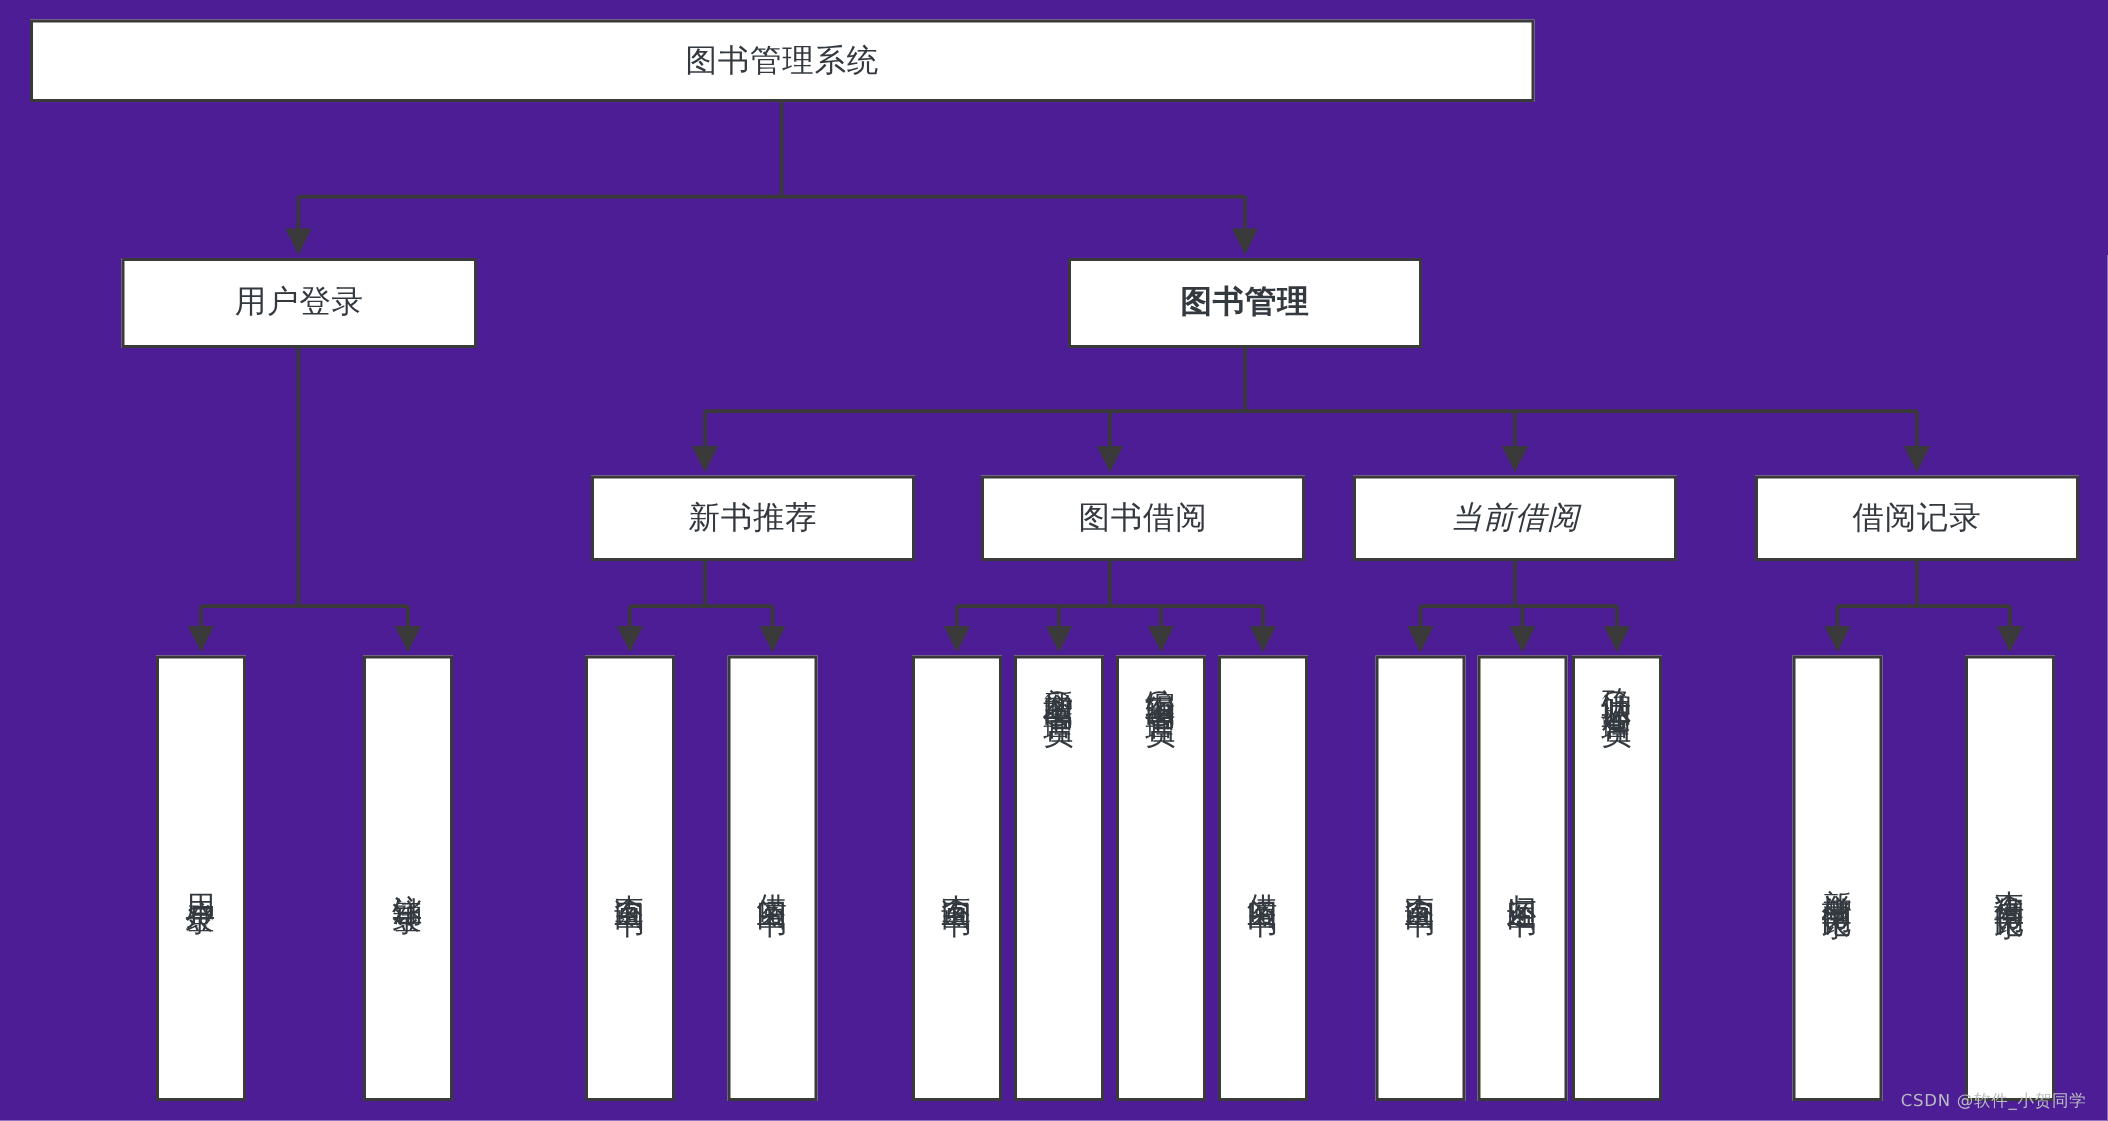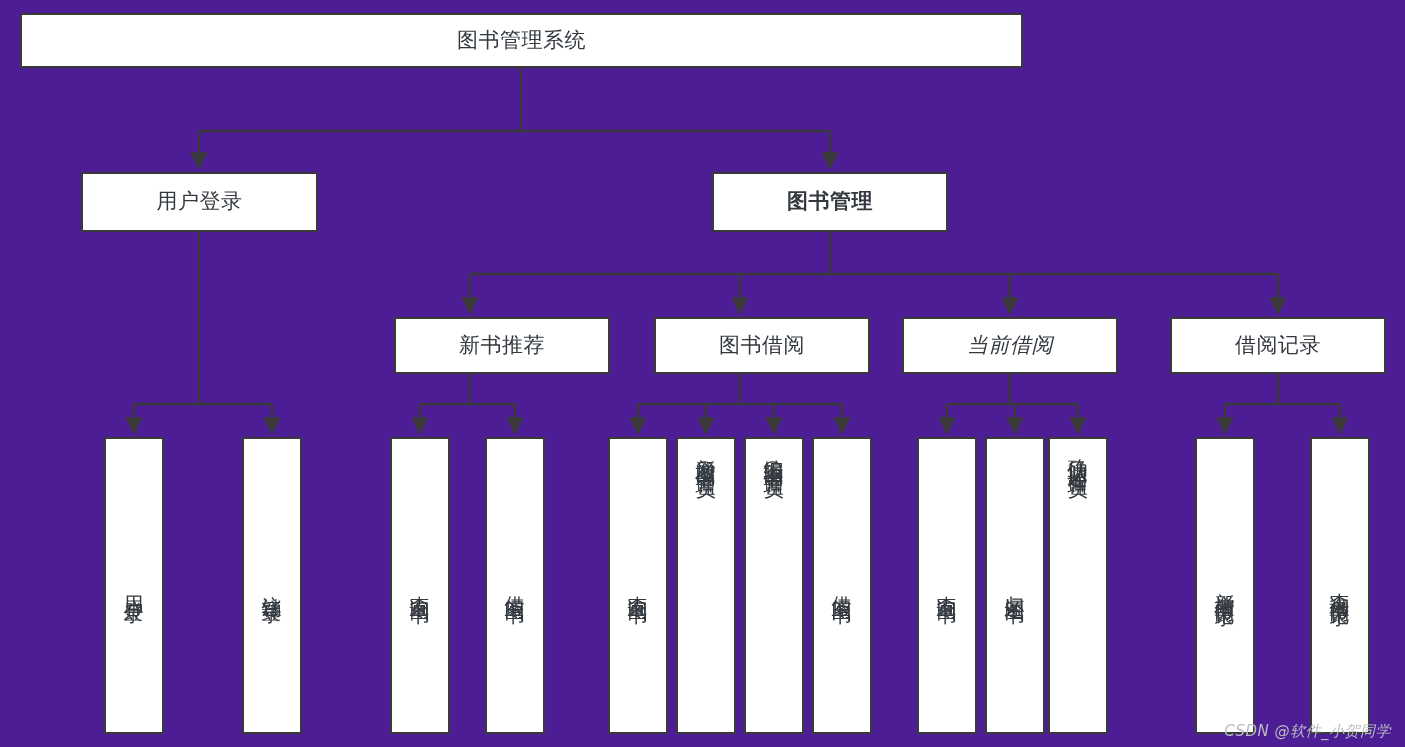--- a/index.html
+++ b/index.html
@@ -62,25 +62,24 @@
   }
   .node.vertical.centered {
     align-items: center;
     padding-top: 0;
   }
   .watermark {
     position: absolute;
     right: 14px;
     bottom: 6px;
     color: #b9bcc0;
-    font-size: 15px;
+    font-size: 11px;
     letter-spacing: 0.5px;
     z-index: 5;
     white-space: nowrap;
-    font-style: italic;
   }
 </style>
 </head>
 <body>
 
 <div id="diagram-root">
 
   <svg id="connectors" viewBox="0 0 1405 747" xmlns="http://www.w3.org/2000/svg">
     <defs>
       <marker id="arrow" viewBox="0 0 10 10" refX="9" refY="5" markerWidth="7" markerHeight="7" orient="auto-start-reverse">

